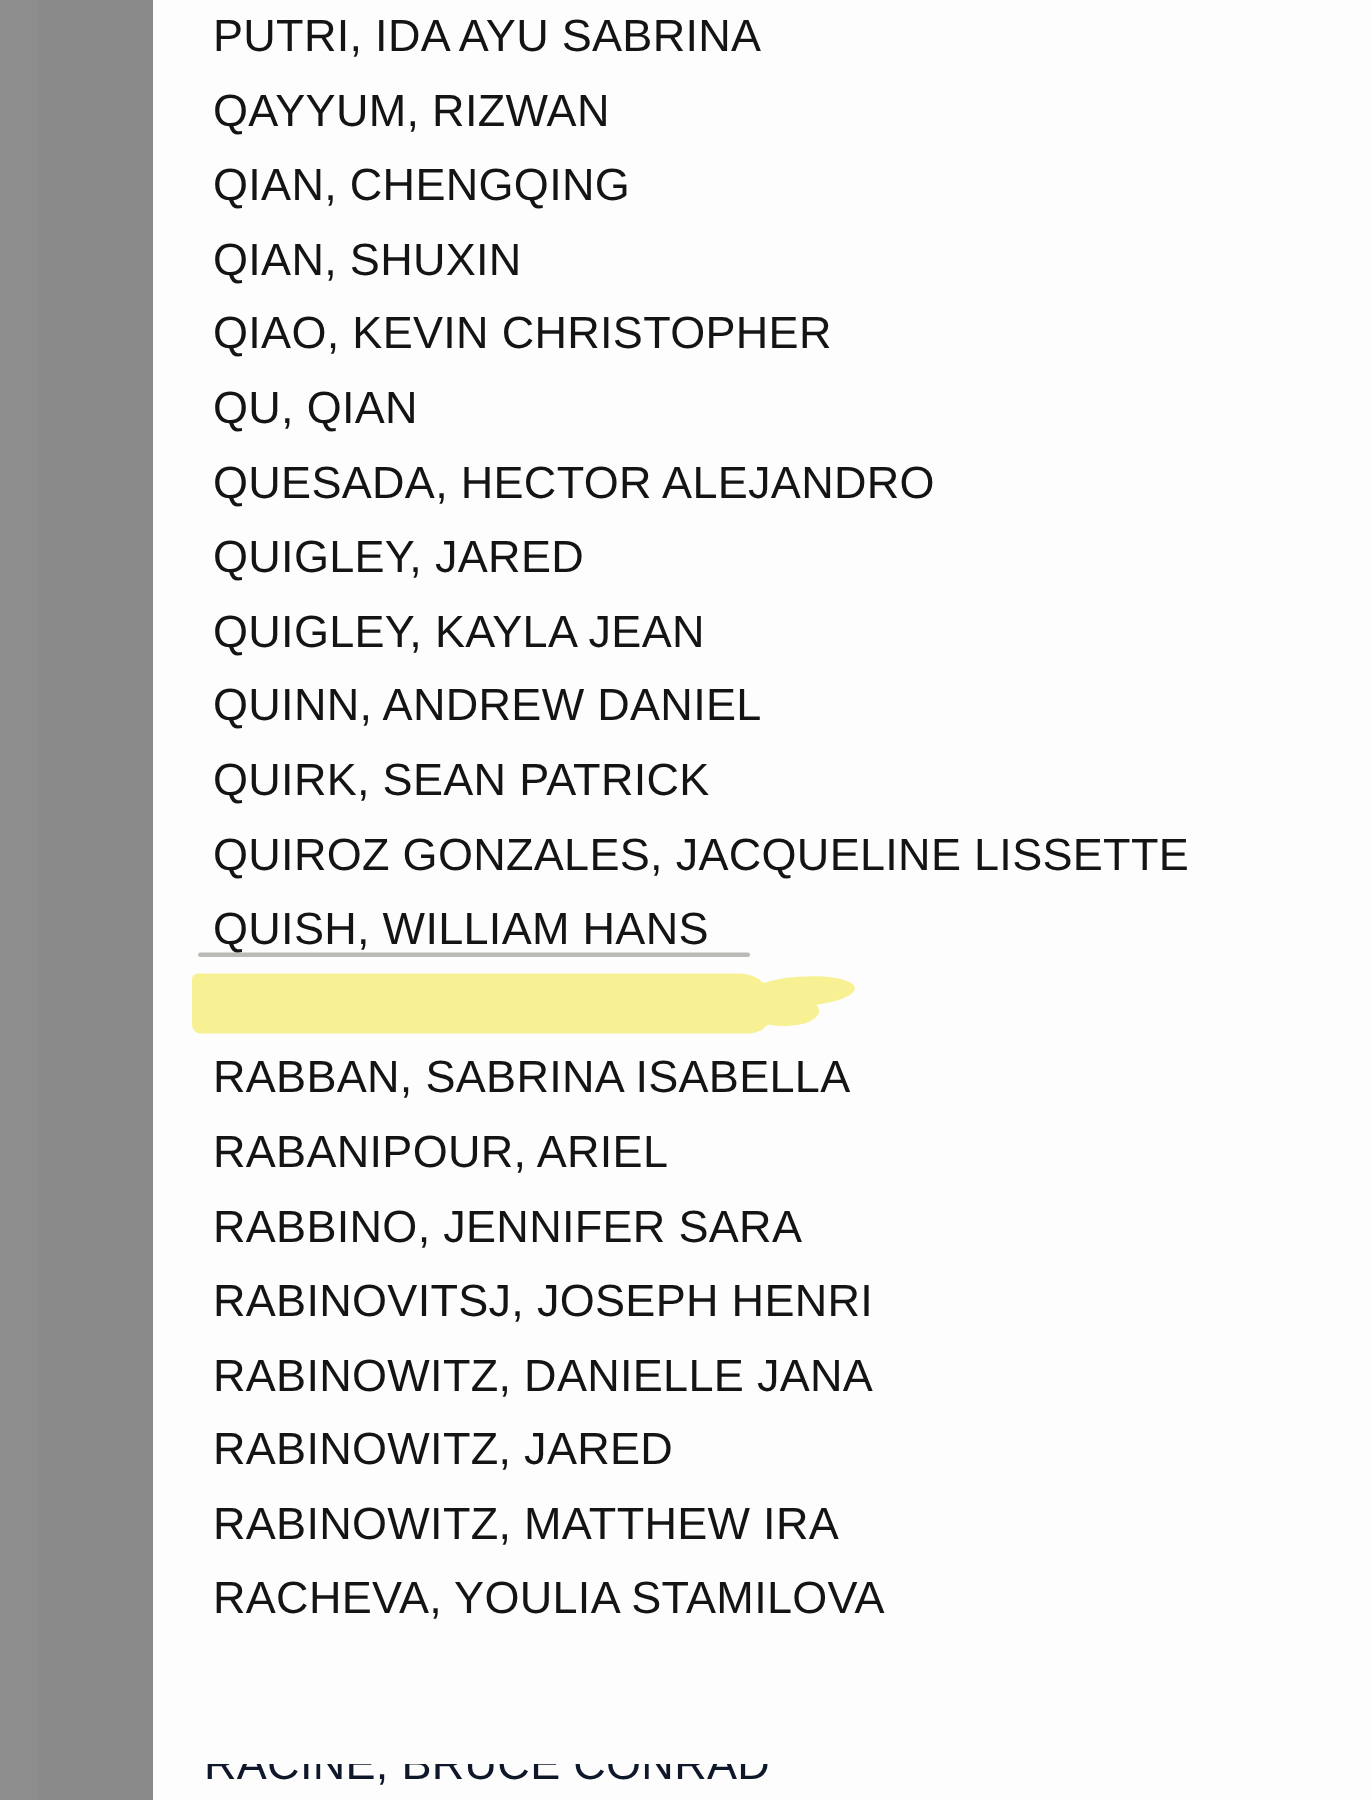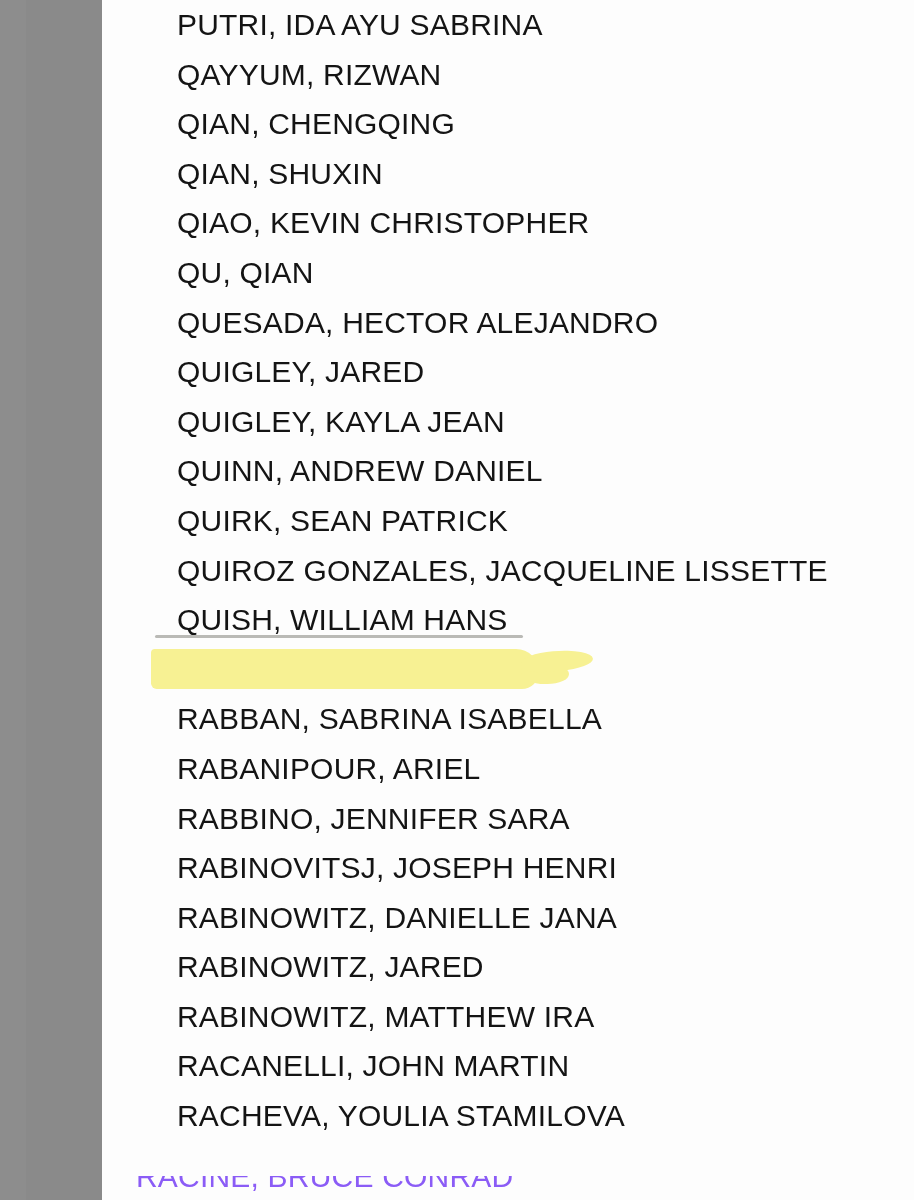--- a/index.html
+++ b/index.html
@@ -49,23 +49,22 @@
     position: absolute;
     left: 0;
     top: 0;
     width: 812px;
     padding-top: 0px;
   }
   .name-row {
     position: relative;
     height: 49.6px;
     line-height: 49.6px;
-    padding-left: 52px;
+    padding-left: 40px;
     white-space: nowrap;
-    margin-left: 23px;
   }
   .name-text {
     position: relative;
     z-index: 2;
     font-size: 30px;
     letter-spacing: 0.2px;
     color: #141414;
     font-family: "Liberation Sans", sans-serif;
     font-weight: 400;
   }
@@ -88,21 +87,21 @@
   .partial-bottom {
     position: absolute;
     left: 0;
     bottom: 0;
     width: 812px;
     height: 24px;
     overflow: hidden;
   }
   .partial-bottom .name-text {
     font-size: 30px;
-    color: #8b5cf6;
+    color: #0f172a;
     padding-left: 34px;
     display: block;
     line-height: 46px;
     margin-top: -22px;
   }
   
   .highlight-mark {
     position: absolute;
     z-index: 1;
     left: 26px;
@@ -175,21 +174,20 @@
         <div class="name-row"><span class="name-text">QUIROZ GONZALES, JACQUELINE LISSETTE</span></div>
         <div class="name-row"><div class="underline-artifact"></div><span class="name-text">QUISH, WILLIAM HANS</span></div>
         <div class="name-row"><div class="highlight-mark"></div></div>
         <div class="name-row"><span class="name-text">RABBAN, SABRINA ISABELLA</span></div>
         <div class="name-row"><span class="name-text">RABANIPOUR, ARIEL</span></div>
         <div class="name-row"><span class="name-text">RABBINO, JENNIFER SARA</span></div>
         <div class="name-row"><span class="name-text">RABINOVITSJ, JOSEPH HENRI</span></div>
         <div class="name-row"><span class="name-text">RABINOWITZ, DANIELLE JANA</span></div>
         <div class="name-row"><span class="name-text">RABINOWITZ, JARED</span></div>
         <div class="name-row"><span class="name-text">RABINOWITZ, MATTHEW IRA</span></div>
-        <div class="name-row"><span class="name-text">RACANELLI, JOHN MARTIN</span></div>
         <div class="name-row"><span class="name-text">RACHEVA, YOULIA STAMILOVA</span></div>
       </div>
 
     <div class="partial-bottom">
       <span class="name-text">RACINE, BRUCE CONRAD</span>
     </div>
 
   </div>
 </div>
 

